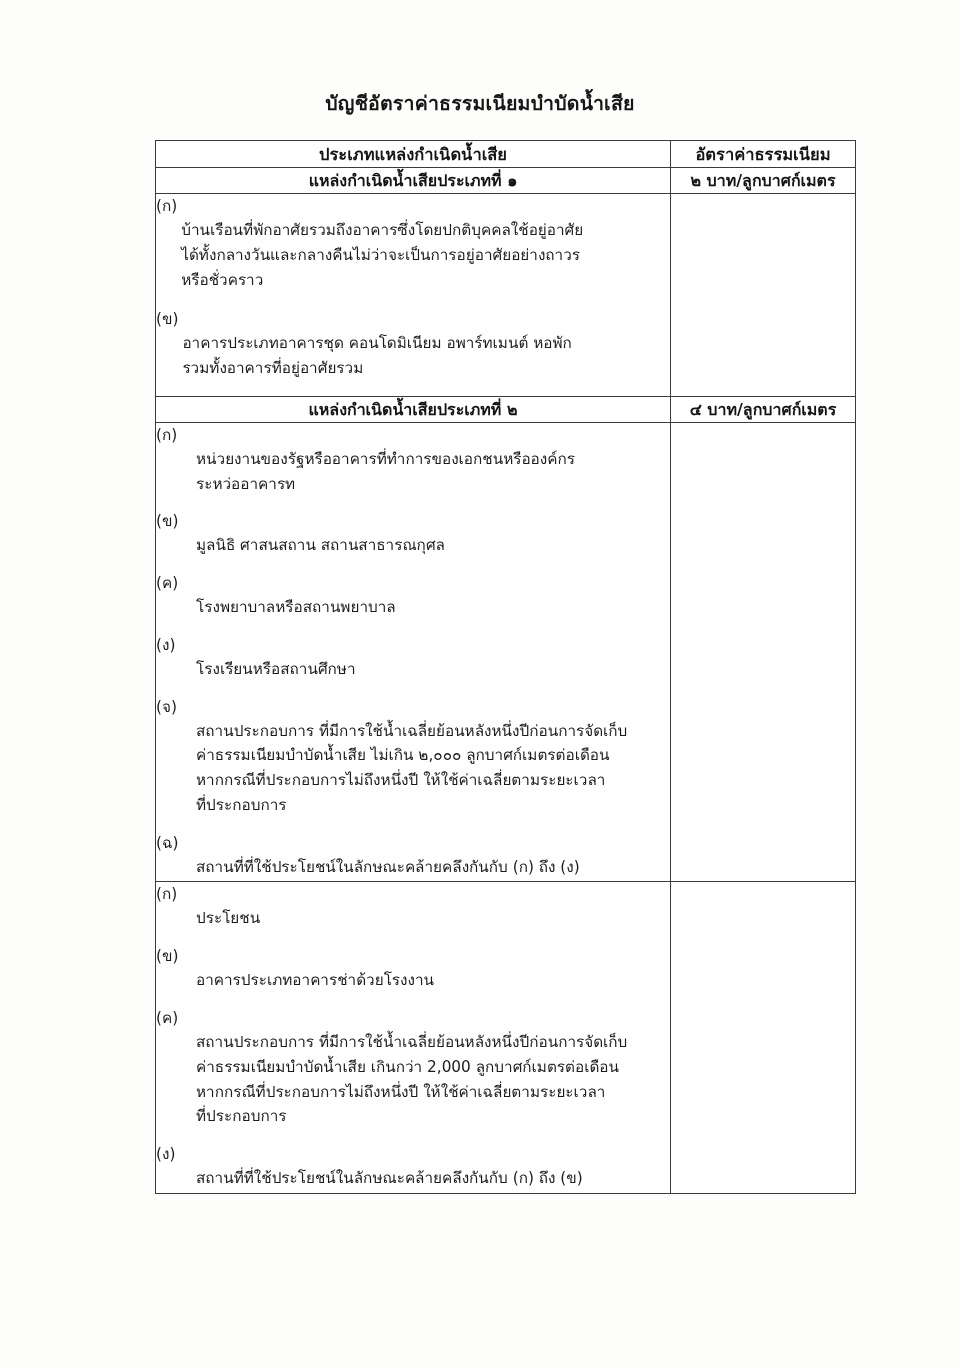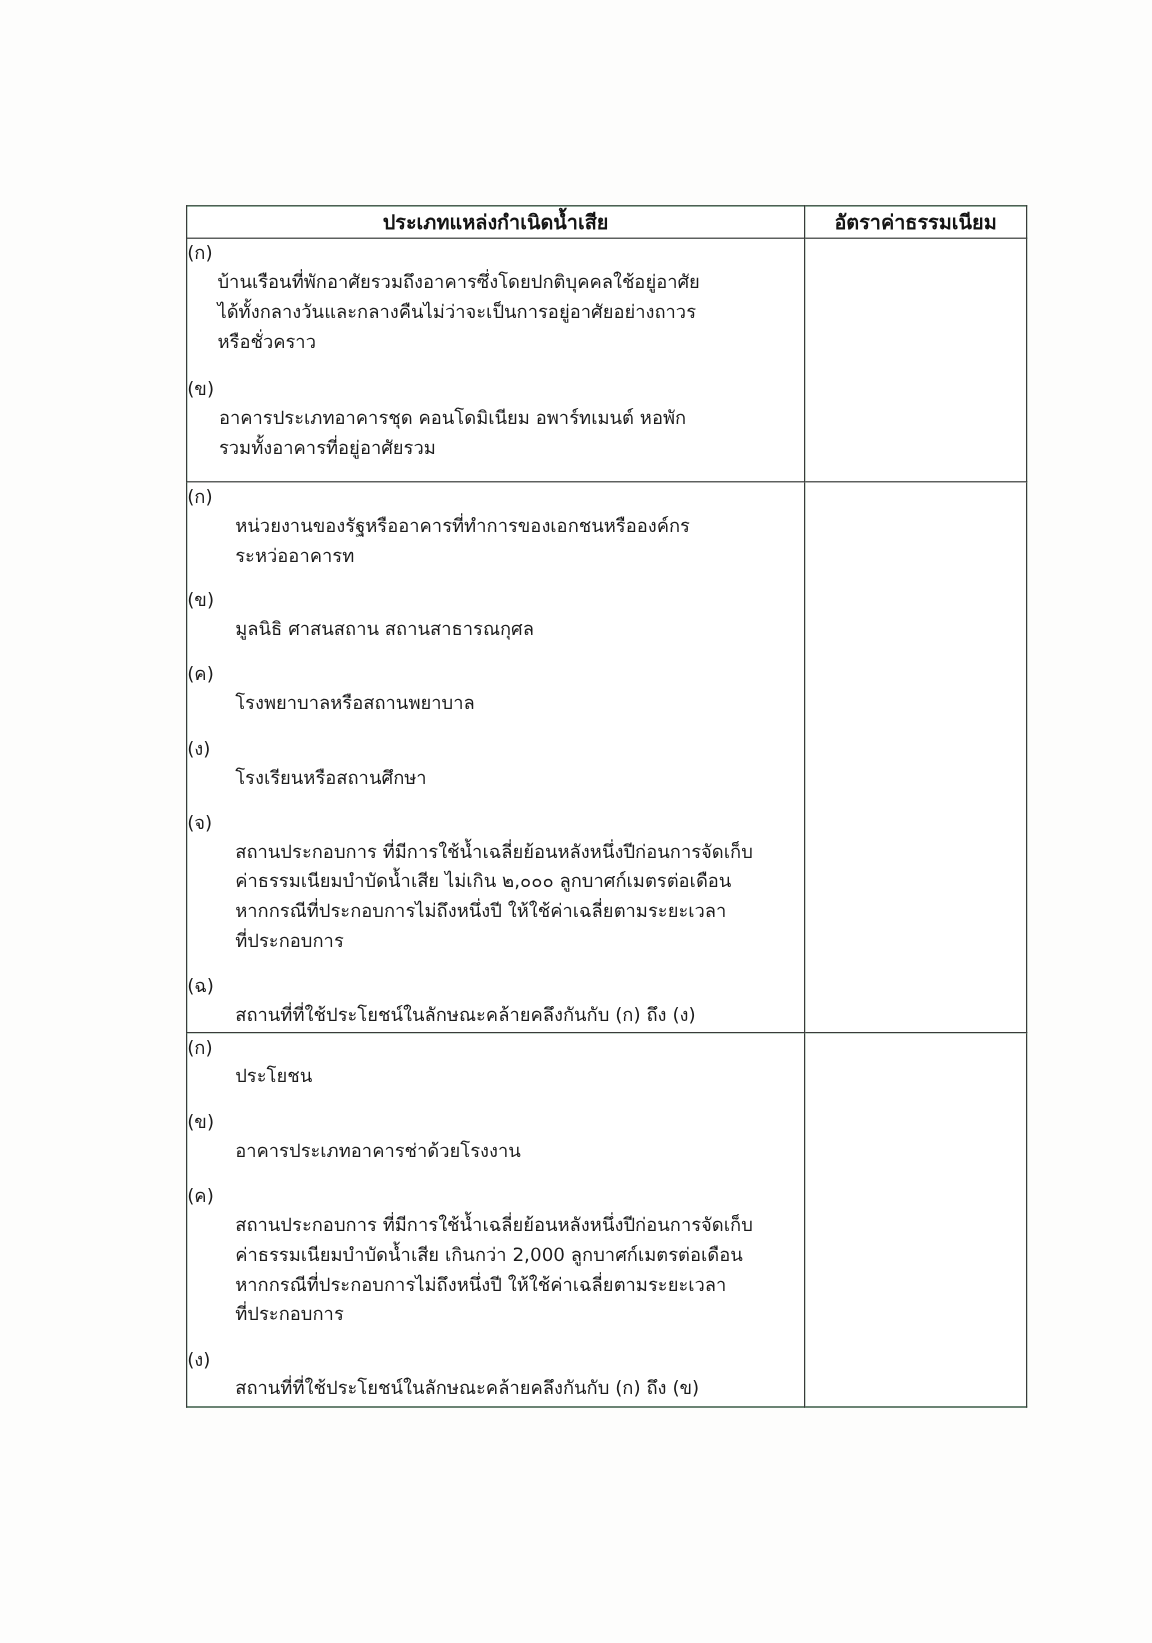--- a/index.html
+++ b/index.html
@@ -32,25 +32,25 @@
     text-align: center;
     font-size: 19.5px;
     font-weight: 600;
     letter-spacing: 0.2px;
     color: #161616;
   }
 
   .fee-table {
     position: absolute;
     left: 155px;
-    top: 171px;
+    top: 140px;
     width: 700px;
     border-collapse: collapse;
     table-layout: fixed;
-    background: #86efac;
+    background: #eab308;
   }
 
   .fee-table td,
   .fee-table th {
     border: 1px solid #3a3a3a;
     vertical-align: top;
     padding: 0;
     background: #ffffff;
   }
 
@@ -118,34 +118,39 @@
 
   
   .items-cell.tight .item { margin-bottom: 15px; }
   .items-cell.tight .item-label { padding-right: 4px; }
 </style>
 </head>
 <body>
 
 <div class="page">
 
+  <div class="doc-title">บัญชีอัตราค่าธรรมเนียมบำบัดน้ำเสีย</div>
 
   <table class="fee-table">
     <colgroup>
       <col class="col-source">
       <col class="col-rate">
     </colgroup>
     <tbody>
 
       <tr>
         <td class="hdr-cell">ประเภทแหล่งกำเนิดน้ำเสีย</td>
         <td class="hdr-cell">อัตราค่าธรรมเนียม</td>
       </tr>
 
       <tr>
+        <td class="section-cell">แหล่งกำเนิดน้ำเสียประเภทที่ ๑</td>
+        <td class="rate-cell">๒ บาท/ลูกบาศก์เมตร</td>
+      </tr>
+      <tr>
         <td class="items-cell tight">
 
           <div class="item">
             <span class="item-label">(ก)</span>
             <span class="item-text">
               <span class="ln">บ้านเรือนที่พักอาศัยรวมถึงอาคารซึ่งโดยปกติบุคคลใช้อยู่อาศัย</span>
               <span class="ln">ได้ทั้งกลางวันและกลางคืนไม่ว่าจะเป็นการอยู่อาศัยอย่างถาวร</span>
               <span class="ln">หรือชั่วคราว</span>
             </span>
           </div>
@@ -155,20 +160,24 @@
             <span class="item-text">
               <span class="ln">อาคารประเภทอาคารชุด คอนโดมิเนียม อพาร์ทเมนต์ หอพัก</span>
               <span class="ln">รวมทั้งอาคารที่อยู่อาศัยรวม</span>
             </span>
           </div>
 
         </td>
         <td class="rate-blank"></td>
       </tr>
 
+      <tr>
+        <td class="section-cell">แหล่งกำเนิดน้ำเสียประเภทที่ ๒</td>
+        <td class="rate-cell">๔ บาท/ลูกบาศก์เมตร</td>
+      </tr>
       <tr>
         <td class="items-cell">
 
           <div class="item">
             <span class="item-label wide">(ก)</span>
             <span class="item-text">
               <span class="ln">หน่วยงานของรัฐหรืออาคารที่ทำการของเอกชนหรือองค์กร</span>
               <span class="ln">ระหว่ออาคารท</span>
             </span>
           </div>

